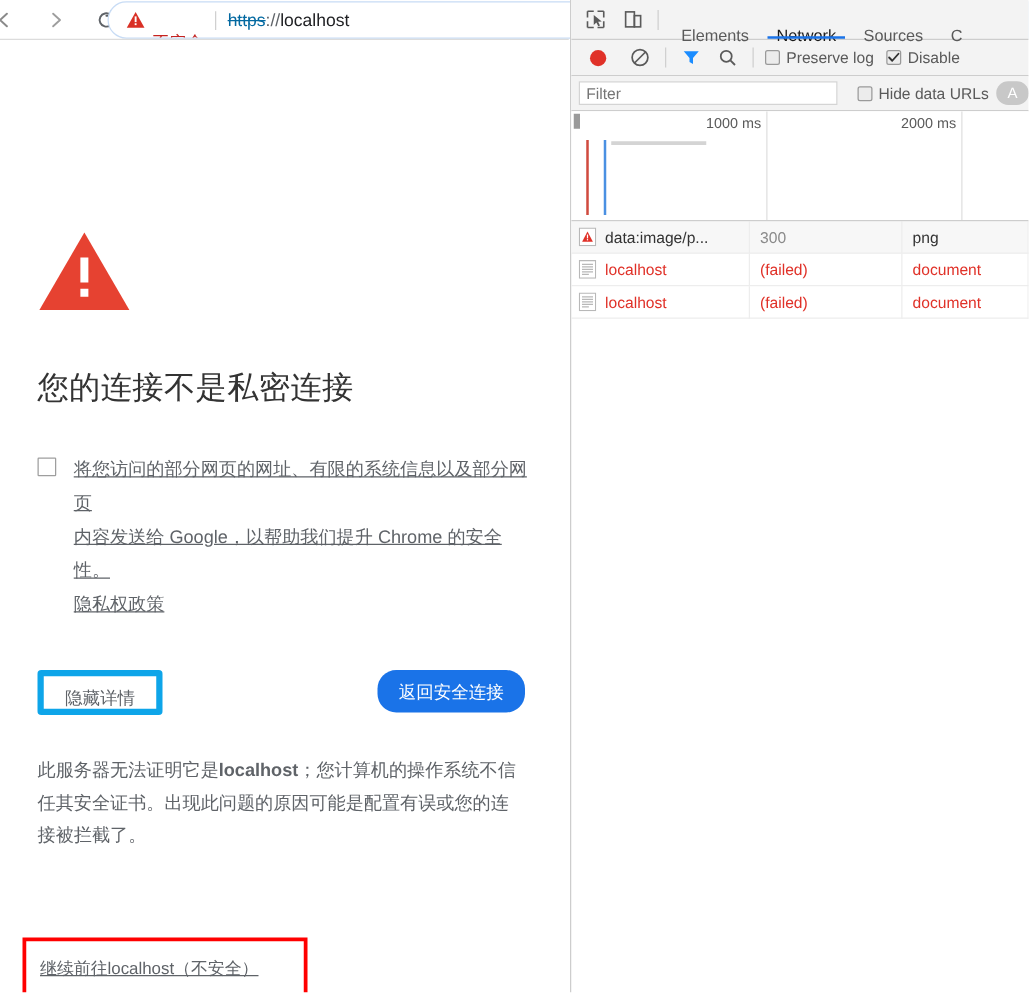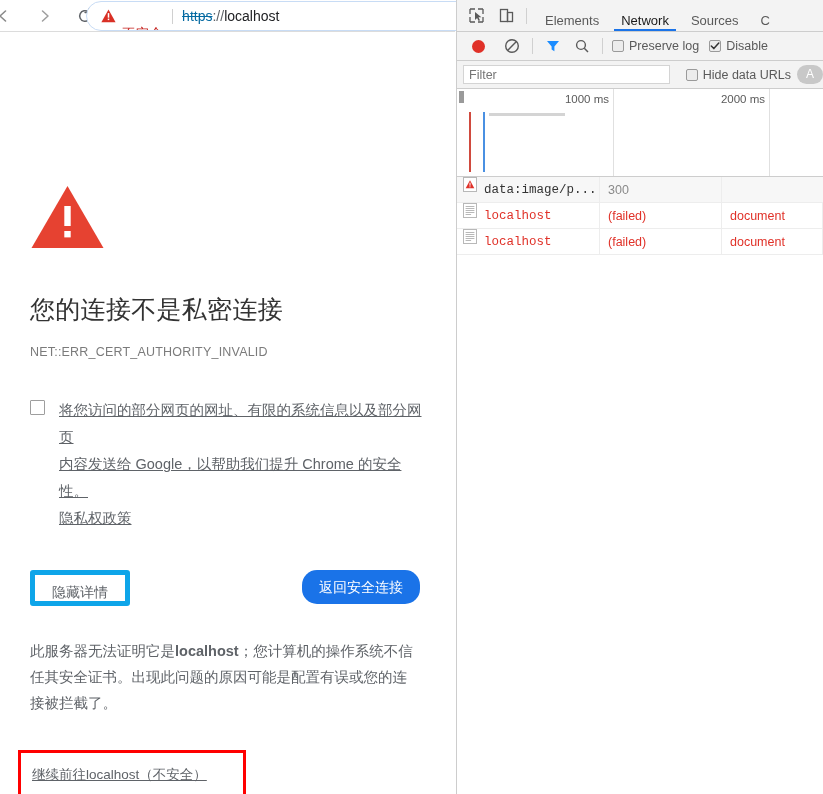--- a/index.html
+++ b/index.html
@@ -135,21 +135,21 @@
     height: 32px; display: flex; align-items: center;
     background: #f3f3f3; border-bottom: 1px solid #cdcdcd;
     padding-left: 6px; position: relative;
   }
   .dt-iconbtn {
     width: 26px; height: 26px; display:flex; align-items:center; justify-content:center;
     flex: none; cursor: pointer;
   }
   .dt-vdiv { width:1px; height:16px; background:#d0d0d0; margin:0 7px; flex:none; }
   .dt-tab {
-    padding: 4px 11px; height: 31px; line-height: 33px;
+    padding: 12px 11px; height: 31px; line-height: 33px;
     font-size: 13px; color: #5a5a5a; cursor: pointer; white-space: nowrap;
     position: relative; flex: none;
   }
   .dt-tab.active { color: #1a1a1a; }
   .dt-tab.active::after {
     content:""; position: absolute; left: 4px; right: 4px; bottom: 0;
     height: 2px; background: #1a73e8;
   }
 
   .dt-toolbar2 {
@@ -204,21 +204,21 @@
     background: #f3f3f3; border-bottom: 1px solid #cdcdcd;
     font-size: 12.5px; color: #5a5a5a;
   }
   .dt-th { padding-left: 8px; border-right: 1px solid #d8d8d8; height:25px; line-height:25px; flex:none; }
   .dt-row {
     height: 26px; display: flex; align-items: center;
     border-bottom: 1px solid #ededed; font-size: 12.5px;
   }
   .dt-row.alt { background: #f7f7f7; }
   .dt-cell { padding-left: 8px; height: 26px; line-height: 26px; border-right: 1px solid #ededed; flex:none; overflow:hidden; white-space:nowrap; }
-  .dt-cell.name { display:flex; padding-left: 6px; font-family: Liberation Mono, monospace; }
+  .dt-cell.name { display:flex; align-items:center; padding-left: 6px; }
   .res-icon { width: 14px; height: 15px; margin-right: 7px; flex:none; }
   .txt-red { color: #e03128; }
   .txt-grey { color: #8a8a8a; }
   .txt-dark { color: #333; }
 </style>
 </head>
 <body>
 
 <div id="root">
 
@@ -260,21 +260,20 @@
 
       <svg class="big-tri" width="75" height="66" viewBox="0 0 75 66">
         <path d="M37.5 2 L73.5 64 L1.5 64 Z" fill="#e64231"></path>
         <rect x="34.3" y="22" width="6.4" height="20" fill="#fff"></rect>
         <rect x="34.3" y="47" width="6.4" height="6.4" fill="#fff"></rect>
       </svg>
 
       <div class="err-title">您的连接不是私密连接</div>
 
 
-      <div class="err-code">NET::ERR_CERT_AUTHORITY_INVALID</div>
 
       <div class="optin">
         <div class="checkbox"></div>
         <div class="optin-text">
           <span class="u">将您访问的部分网页的网址、有限的系统信息以及部分网页</span><br>
           <span class="u">内容发送给 Google，以帮助我们提升 Chrome 的安全性。</span><br>
           <span class="u link">隐私权政策</span>
         </div>
       </div>
 
@@ -378,20 +377,21 @@
         <div class="dt-cell name" style="width:143px">
           <svg class="res-icon" viewBox="0 0 14 15">
             <rect x="0.5" y="0.5" width="13" height="14" fill="#fff" stroke="#b8b8b8"></rect>
             <path d="M7 3.2 L11.3 11.3 L2.7 11.3 Z" fill="#e03128"></path>
             <rect x="6.5" y="5.6" width="1" height="3.1" fill="#fff"></rect>
             <rect x="6.5" y="9.3" width="1" height="1" fill="#fff"></rect>
           </svg>
           <span class="txt-dark">data:image/p...</span>
         </div>
         <div class="dt-cell txt-grey" style="width:122px">300</div>
+        <div class="dt-cell txt-dark" style="width:101px">png</div>
       </div>
 
       <div class="dt-row">
         <div class="dt-cell name" style="width:143px">
           <svg class="res-icon" viewBox="0 0 14 15">
             <rect x="0.5" y="0.5" width="13" height="14" fill="#fff" stroke="#b8b8b8"></rect>
             <path d="M2.6 3.5 h8.8 M2.6 5.5 h8.8 M2.6 7.5 h8.8 M2.6 9.5 h8.8 M2.6 11.5 h5.5" stroke="#b8b8b8" stroke-width="1"></path>
           </svg>
           <span class="txt-red">localhost</span>
         </div>

